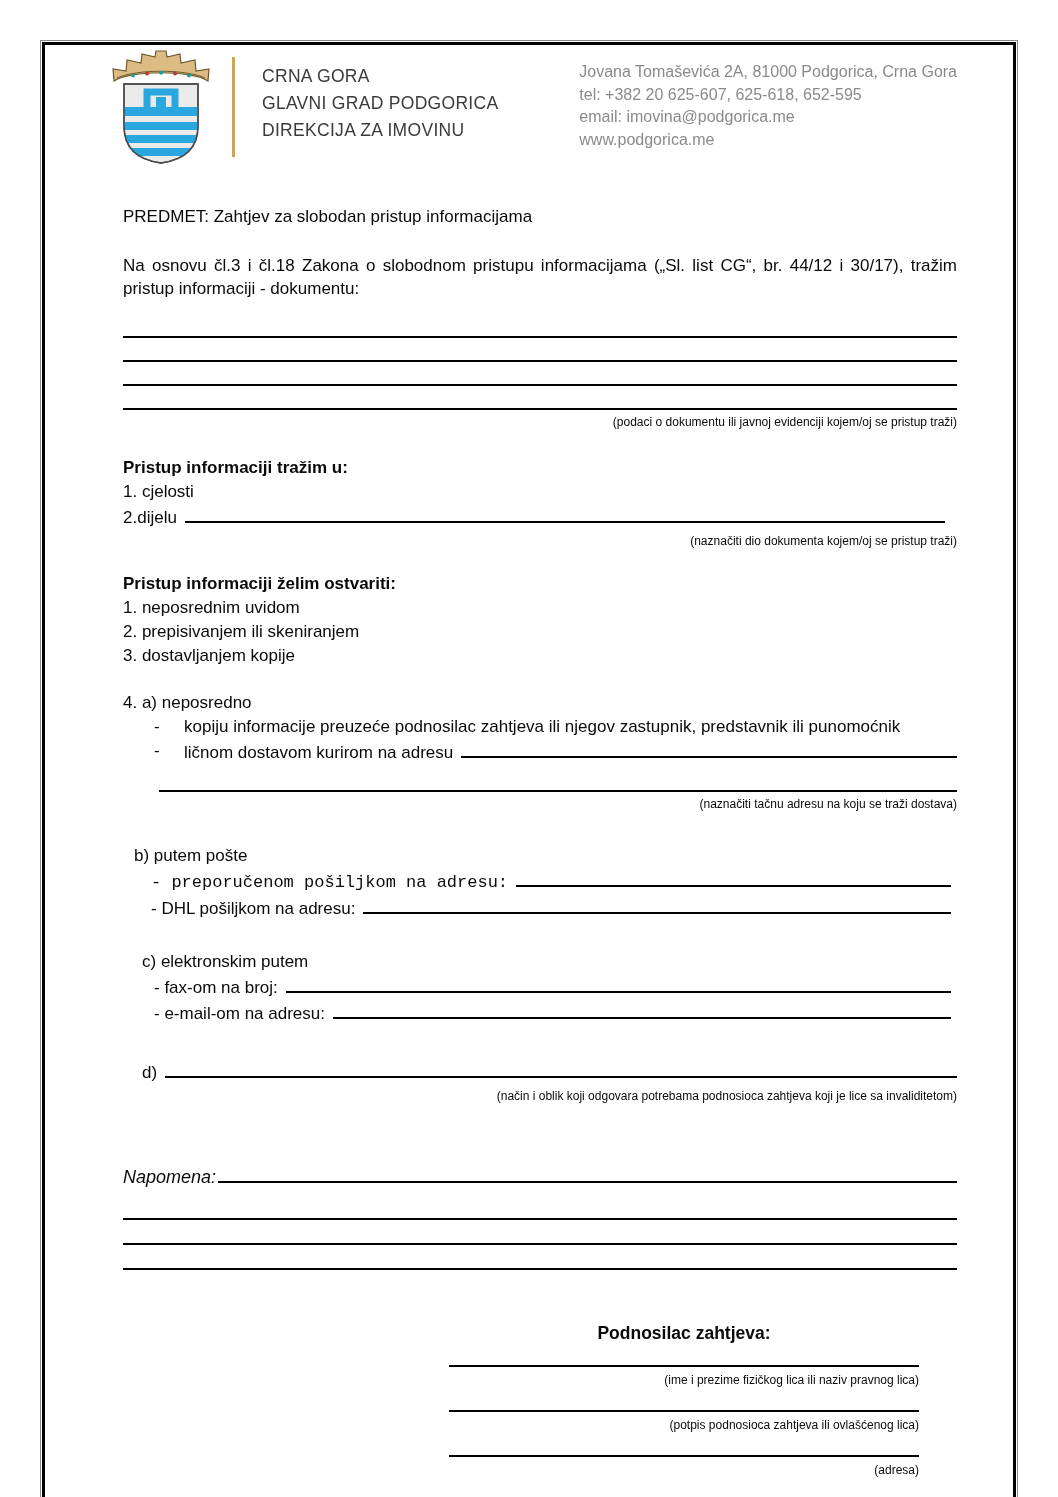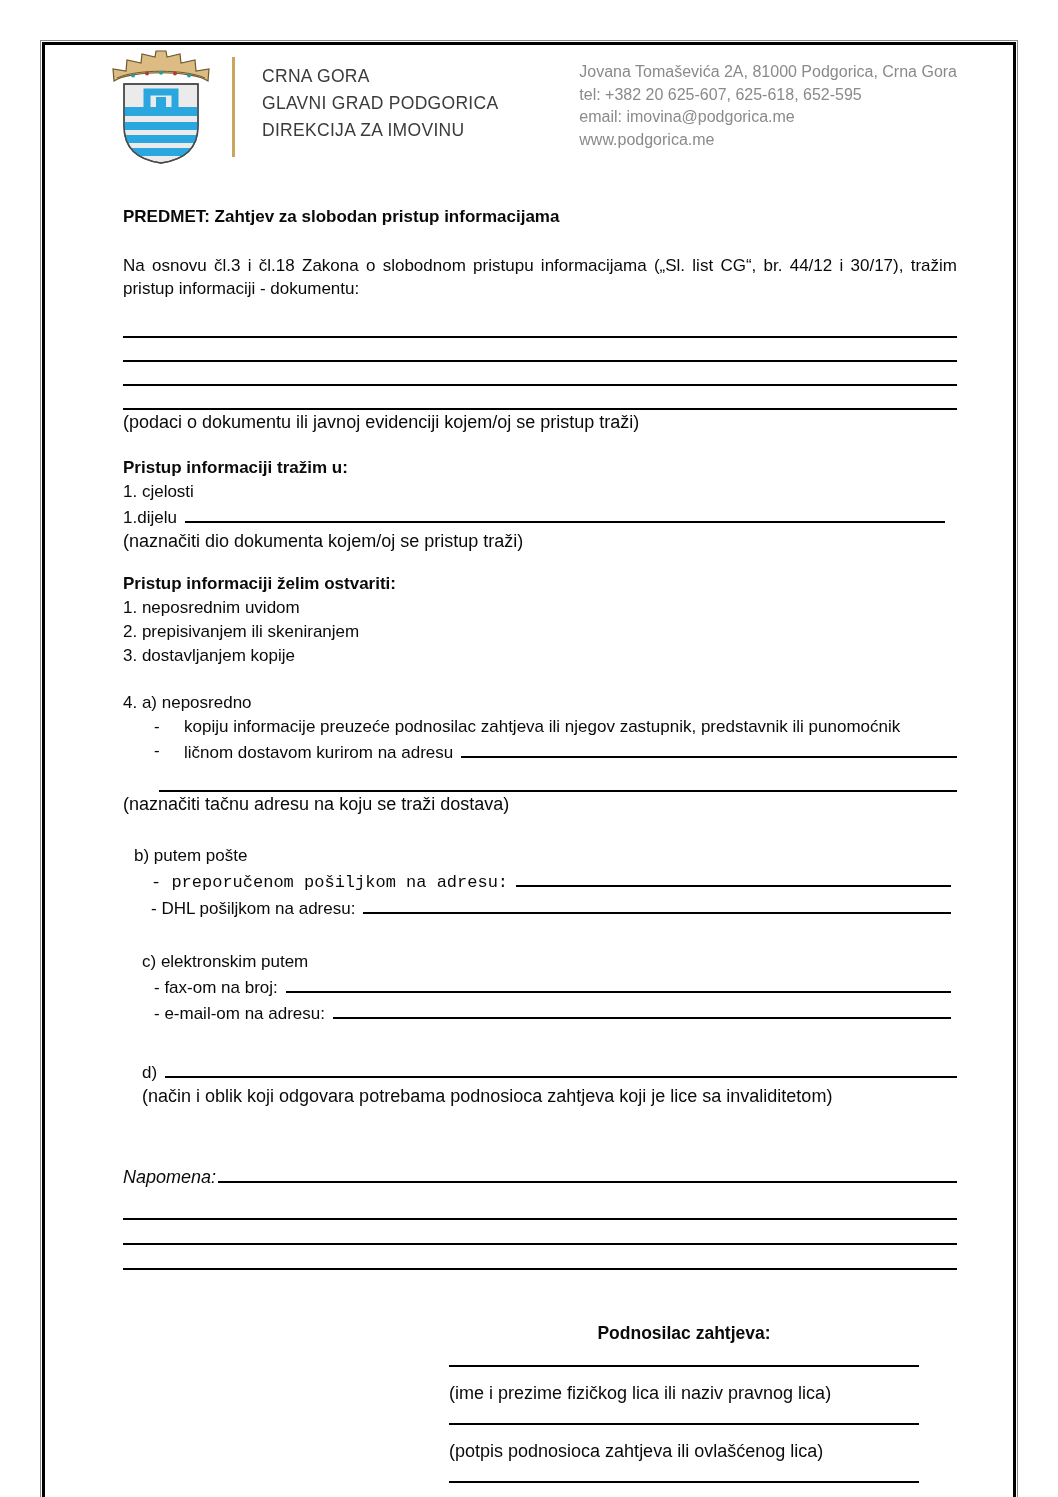--- a/index.html
+++ b/index.html
@@ -50,28 +50,28 @@
     padding-top: 12px;
     font-size: 16px;
     line-height: 22.5px;
     color: #8a8a8a;
     max-width: 420px;
   }
 
   
   .body-text { font-size: 17px; line-height: 23px; }
   .bold { font-weight: bold; }
-  .subject { margin-top: 34px; font-size: 17px; font-weight: bold; }
+  .subject { margin-top: 34px; font-size: 17px; font-weight: normal; }
   .intro { margin-top: 26px; text-align: justify; }
 
   .fill-line { border-bottom: 2px solid #000; }
   .blank-block .fill-line { height: 22px; }
   .caption {
-    font-size: 18px;
-    text-align: left;
+    font-size: 12px;
+    text-align: right;
     padding-top: 3px;
     line-height: 19px;
   }
 
   .inline-fill { display: flex; align-items: baseline; }
   .inline-fill .label { white-space: nowrap; }
   .inline-fill .fill-line { flex: 1 1 auto; height: 17px; margin-left: 8px; }
 
   .section { margin-top: 24px; }
   .list-item { margin-top: 1px; }
@@ -85,21 +85,21 @@
   .indent-3 { padding-left: 19px; }
 
   .note-label { font-weight: normal; font-style: italic; font-size: 18px; }
   .note-lines .fill-line { height: 23px; }
 
   
   .sig-block { width: 470px; margin-left: 326px; margin-top: 52px; }
   .sig-heading { text-align: center; font-weight: bold; font-size: 17.5px; margin-top: 16px; }
   .sig-row { margin-top: 20px; }
   .sig-row .sig-line { border-top: 2px solid #000; margin-top: 20px; }
-  .sig-row .caption { padding-top: 17px; }
+  .sig-row .caption { padding-top: 4px; }
 </style>
 </head>
 <body>
 
 <div class="page">
 
   <div class="header">
     <div class="logo">
       <svg width="100" height="118" viewBox="0 0 100 116" xmlns="http://www.w3.org/2000/svg">
 
@@ -151,21 +151,21 @@
     <div class="fill-line"></div>
     <div class="fill-line"></div>
     <div class="fill-line"></div>
   </div>
   <div class="caption">(podaci o dokumentu ili javnoj evidenciji kojem/oj se pristup traži)</div>
 
   <div class="section body-text">
     <div class="bold">Pristup informaciji tražim u:</div>
     <div class="list-item">1. cjelosti</div>
     <div class="inline-fill list-item">
-      <span class="label">1.dijelu</span>
+      <span class="label">2.dijelu</span>
       <span class="fill-line" style="margin-right:12px;"></span>
     </div>
     <div class="caption">(naznačiti dio dokumenta kojem/oj se pristup traži)</div>
   </div>
 
   <div class="section body-text" style="margin-top:21px;">
     <div class="bold">Pristup informaciji želim ostvariti:</div>
     <div class="list-item">1. neposrednim uvidom</div>
     <div class="list-item">2. prepisivanjem ili skeniranjem</div>
     <div class="list-item">3. dostavljanjem kopije</div>

